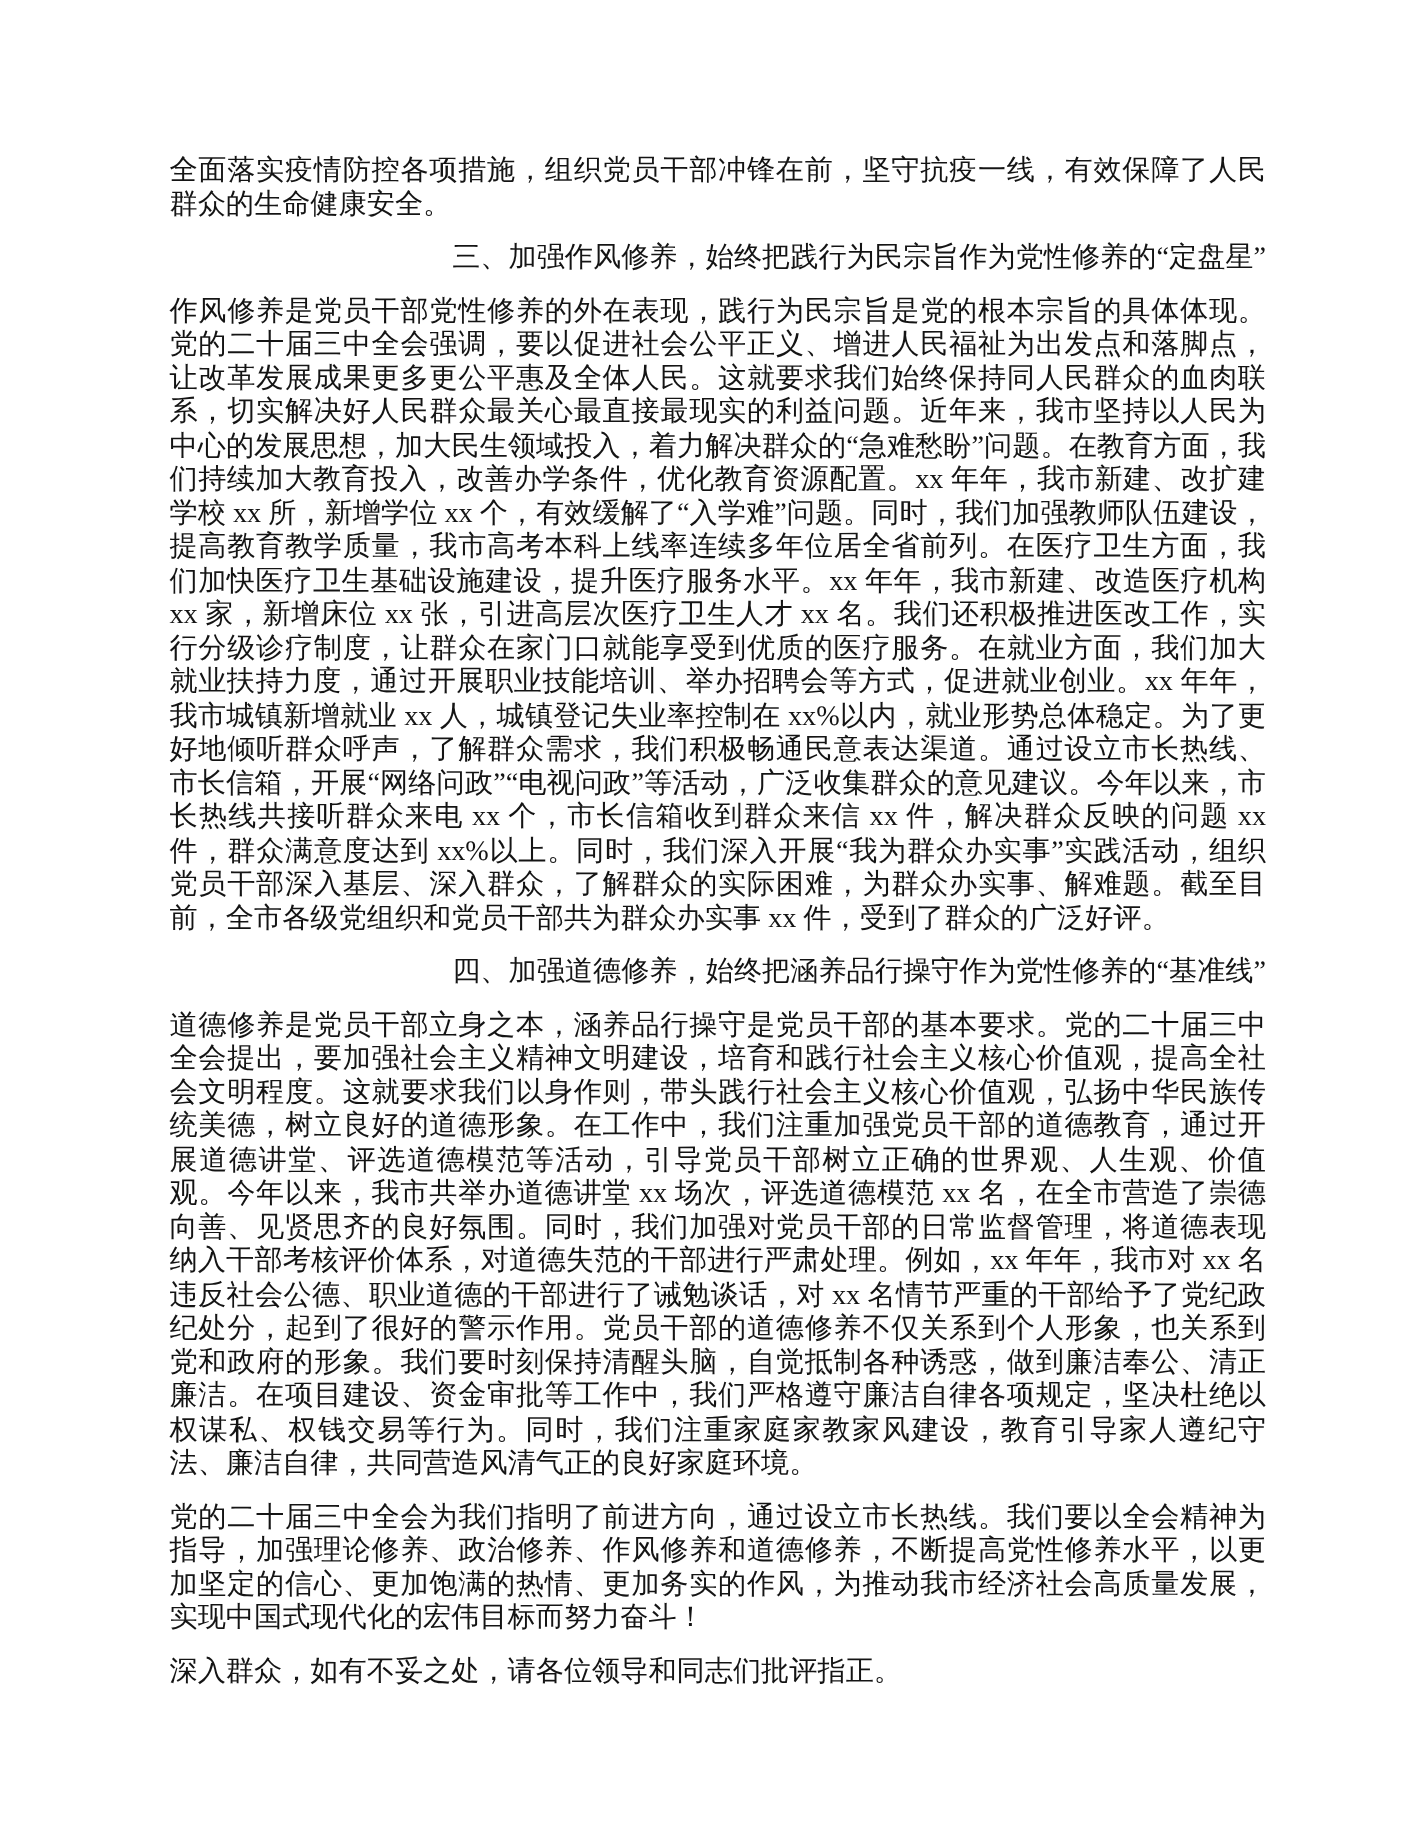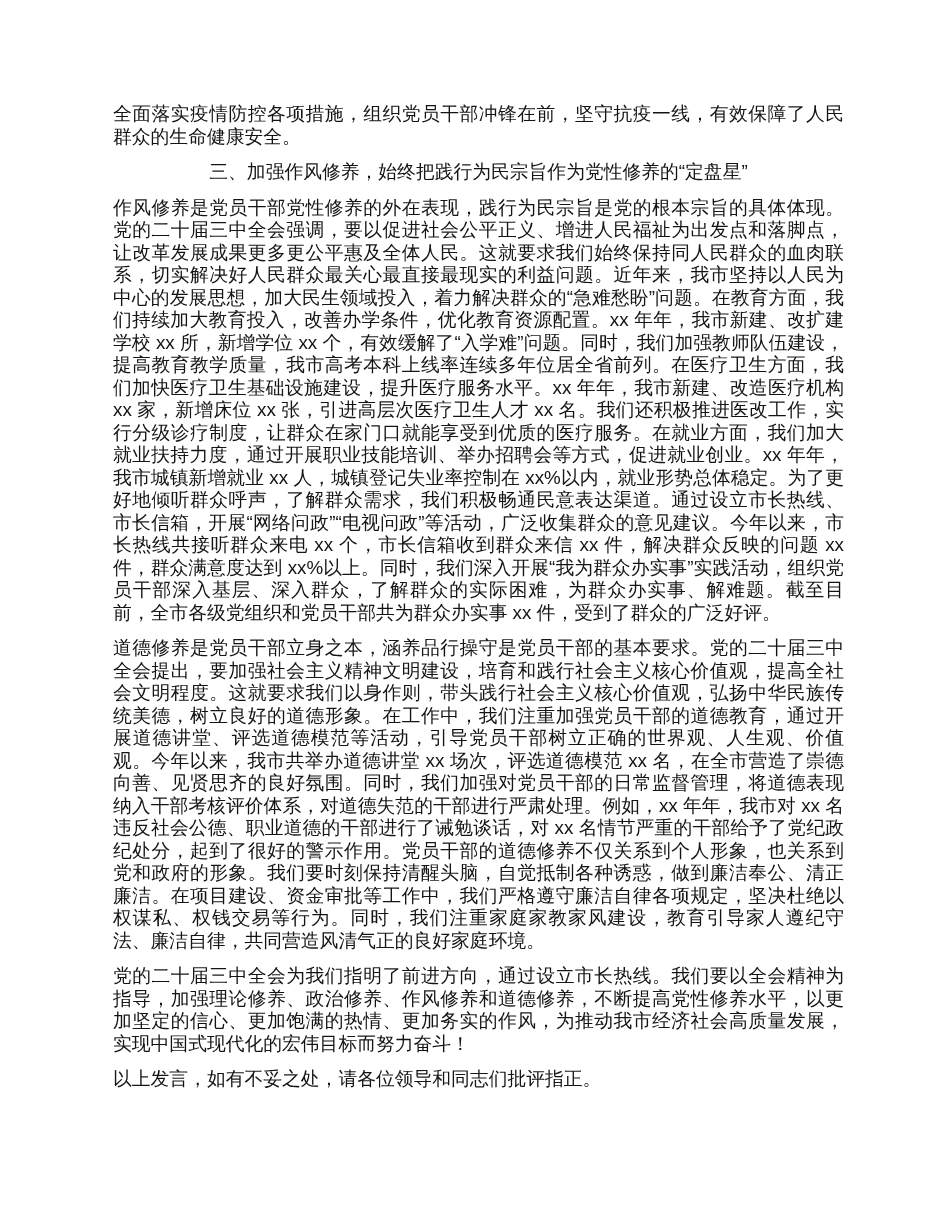--- a/index.html
+++ b/index.html
@@ -6,49 +6,50 @@
     margin: 0;
     padding: 0;
     background: #ffffff;
   }
   .page {
     position: relative;
     width: 950px;
     height: 1216px;
     background: #ffffff;
     overflow: hidden;
-    font-family: Liberation Sans, sans-serif;
+    font-family: Liberation Serif, serif;
     color: #141414;
   }
   .doc-body {
     position: absolute;
     left: 113px;
     top: 103px;
     width: 731px;
   }
   .para {
     margin: 0 0 13px 0;
     font-size: 18.8px;
     line-height: 22.5px;
     text-align: justify;
     word-break: break-all;
     white-space: normal;
   }
   .para.heading {
-    text-align: center;
+    text-align: right;
   }
   .para:last-child {
     margin-bottom: 0;
   }
 </style>
 </head>
 <body>
 
 <div class="page" style="background: rgb(255, 255, 255); color: rgb(20, 20, 20);">
   <div class="doc-body">
       <p class="para">全面落实疫情防控各项措施，组织党员干部冲锋在前，坚守抗疫一线，有效保障了人民群众的生命健康安全。</p>
       <p class="para heading">三、加强作风修养，始终把践行为民宗旨作为党性修养的“定盘星”</p>
       <p class="para">作风修养是党员干部党性修养的外在表现，践行为民宗旨是党的根本宗旨的具体体现。党的二十届三中全会强调，要以促进社会公平正义、增进人民福祉为出发点和落脚点，让改革发展成果更多更公平惠及全体人民。这就要求我们始终保持同人民群众的血肉联系，切实解决好人民群众最关心最直接最现实的利益问题。近年来，我市坚持以人民为中心的发展思想，加大民生领域投入，着力解决群众的“急难愁盼”问题。在教育方面，我们持续加大教育投入，改善办学条件，优化教育资源配置。xx 年年，我市新建、改扩建学校 xx 所，新增学位 xx 个，有效缓解了“入学难”问题。同时，我们加强教师队伍建设，提高教育教学质量，我市高考本科上线率连续多年位居全省前列。在医疗卫生方面，我们加快医疗卫生基础设施建设，提升医疗服务水平。xx 年年，我市新建、改造医疗机构 xx 家，新增床位 xx 张，引进高层次医疗卫生人才 xx 名。我们还积极推进医改工作，实行分级诊疗制度，让群众在家门口就能享受到优质的医疗服务。在就业方面，我们加大就业扶持力度，通过开展职业技能培训、举办招聘会等方式，促进就业创业。xx 年年，我市城镇新增就业 xx 人，城镇登记失业率控制在 xx%以内，就业形势总体稳定。为了更好地倾听群众呼声，了解群众需求，我们积极畅通民意表达渠道。通过设立市长热线、市长信箱，开展“网络问政”“电视问政”等活动，广泛收集群众的意见建议。今年以来，市长热线共接听群众来电 xx 个，市长信箱收到群众来信 xx 件，解决群众反映的问题 xx 件，群众满意度达到 xx%以上。同时，我们深入开展“我为群众办实事”实践活动，组织党员干部深入基层、深入群众，了解群众的实际困难，为群众办实事、解难题。截至目前，全市各级党组织和党员干部共为群众办实事 xx 件，受到了群众的广泛好评。</p>
+      <p class="para heading">四、加强道德修养，始终把涵养品行操守作为党性修养的“基准线”</p>
       <p class="para">道德修养是党员干部立身之本，涵养品行操守是党员干部的基本要求。党的二十届三中全会提出，要加强社会主义精神文明建设，培育和践行社会主义核心价值观，提高全社会文明程度。这就要求我们以身作则，带头践行社会主义核心价值观，弘扬中华民族传统美德，树立良好的道德形象。在工作中，我们注重加强党员干部的道德教育，通过开展道德讲堂、评选道德模范等活动，引导党员干部树立正确的世界观、人生观、价值观。今年以来，我市共举办道德讲堂 xx 场次，评选道德模范 xx 名，在全市营造了崇德向善、见贤思齐的良好氛围。同时，我们加强对党员干部的日常监督管理，将道德表现纳入干部考核评价体系，对道德失范的干部进行严肃处理。例如，xx 年年，我市对 xx 名违反社会公德、职业道德的干部进行了诫勉谈话，对 xx 名情节严重的干部给予了党纪政纪处分，起到了很好的警示作用。党员干部的道德修养不仅关系到个人形象，也关系到党和政府的形象。我们要时刻保持清醒头脑，自觉抵制各种诱惑，做到廉洁奉公、清正廉洁。在项目建设、资金审批等工作中，我们严格遵守廉洁自律各项规定，坚决杜绝以权谋私、权钱交易等行为。同时，我们注重家庭家教家风建设，教育引导家人遵纪守法、廉洁自律，共同营造风清气正的良好家庭环境。</p>
       <p class="para">党的二十届三中全会为我们指明了前进方向，通过设立市长热线。我们要以全会精神为指导，加强理论修养、政治修养、作风修养和道德修养，不断提高党性修养水平，以更加坚定的信心、更加饱满的热情、更加务实的作风，为推动我市经济社会高质量发展，实现中国式现代化的宏伟目标而努力奋斗！</p>
-      <p class="para">以上发言，如有不妥之处，请各位领导和同志们批评指正。</p>
+      <p class="para">深入群众，如有不妥之处，请各位领导和同志们批评指正。</p>
     </div>
 </div>
 
 </body></html>

